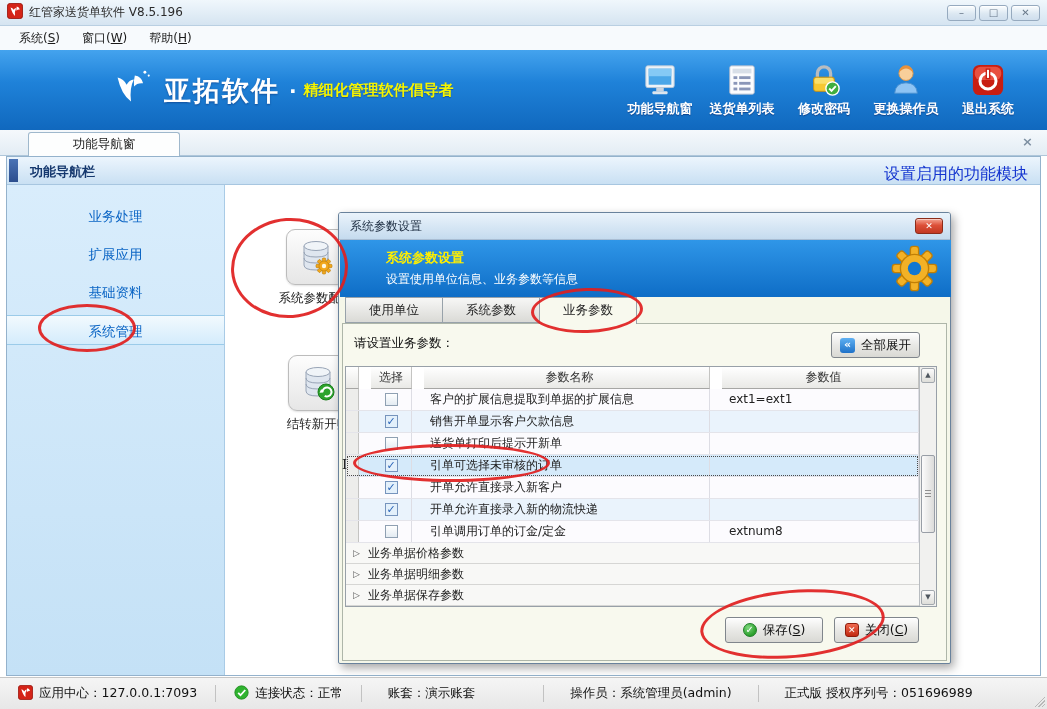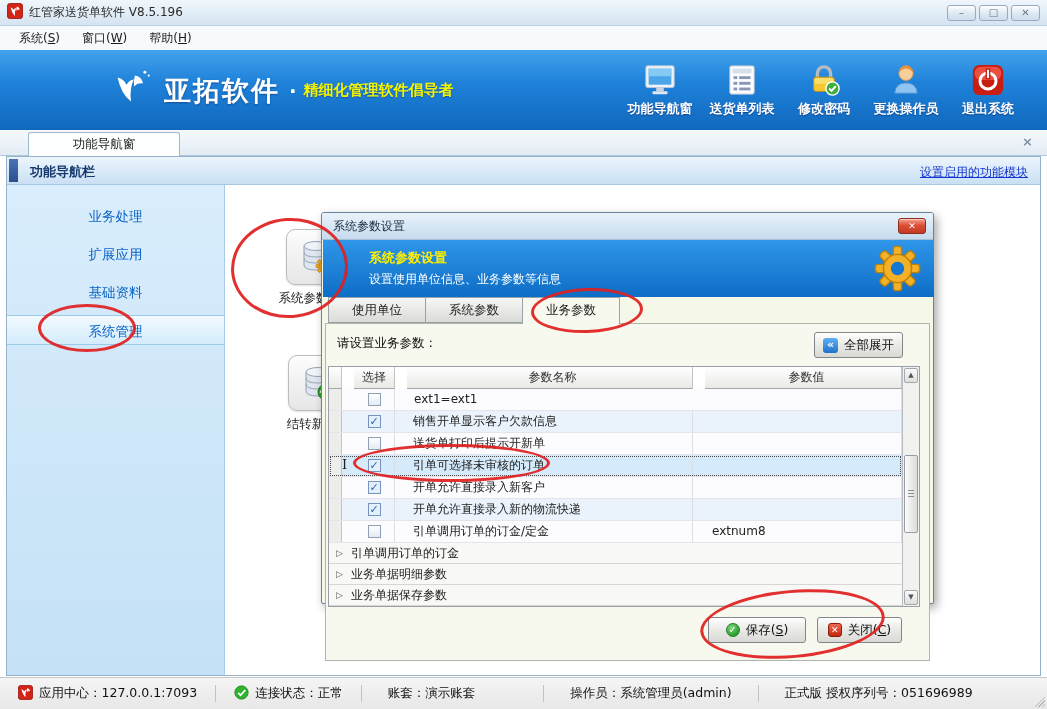--- a/index.html
+++ b/index.html
@@ -32,34 +32,34 @@
 
 .tabstrip{position:absolute;left:0;top:130px;width:100%;height:26px;background:linear-gradient(180deg,#f5f9fc,#e3ecf4);border-bottom:1px solid #aec6da;}
 .main-tab{position:absolute;left:28px;top:2px;width:152px;height:24px;background:#fdfefe;border:1px solid #9fb8cc;border-bottom:none;border-radius:3px 3px 0 0;text-align:center;line-height:22px;font-size:12.5px;color:#222;cursor:pointer;}
 .tabstrip-close{position:absolute;right:14px;top:4px;font-size:13px;color:#7e90a2;cursor:pointer;font-weight:bold;}
 
 
 .page{position:absolute;left:6px;top:156px;width:1035px;height:520px;border:1px solid #94b2cc;background:#fff;}
 .navheader{position:relative;height:28px;background:linear-gradient(180deg,#ecf5fd,#c9e0f3);border-bottom:1px solid #a7c6e0;}
 .nav-accent{position:absolute;left:2px;top:2px;width:9px;height:23px;background:linear-gradient(180deg,#4a73b5,#2c4e8e);}
 .navheader-title{position:absolute;left:23px;top:6px;font-size:13px;font-weight:bold;color:#15386e;}
-.navheader-link{position:absolute;right:12px;top:7px;font-size:12px;color:#1334cf;text-decoration:underline;cursor:pointer;}
+.navheader-link{position:absolute;right:12px;top:7px;font-size:16px;color:#1334cf;cursor:pointer;}
 .pagebody{position:absolute;left:0;top:28px;right:0;bottom:0;display:flex;}
 .sidebar{width:218px;background:linear-gradient(180deg,#d9edfc,#c4e1f6);border-right:1px solid #a9cbe6;padding-top:16px;}
 .nav-item{height:30px;margin:0 0 8px 0;line-height:30px;text-align:center;font-size:13.5px;color:#0a64c4;cursor:pointer;}
 .nav-item.selected{background:linear-gradient(180deg,#f2fafe,#d4ecfc);border-top:1px solid #9bcbe9;border-bottom:1px solid #9bcbe9;color:#0a64c4;margin-top:6px;}
 .main-area{position:relative;flex:1;background:#fff;}
 .shortcut{position:absolute;width:86px;text-align:center;cursor:pointer;}
 .shortcut-0{left:48px;top:44px;}
 .shortcut-1{left:50px;top:170px;}
 .shortcut-icon{width:60px;height:56px;margin:0 auto;border:1px solid #bcbcbc;border-radius:9px;background:linear-gradient(180deg,#fdfdfd,#e6e6e6);display:flex;align-items:center;justify-content:center;box-shadow:0 1px 2px rgba(0,0,0,.12);}
 .shortcut-label{margin-top:5px;font-size:12.5px;color:#1a1a1a;white-space:nowrap;}
 
 
-.dlg{position:absolute;left:321px;top:212px;width:613px;height:392px;background:#f5f7e9;border:1px solid #69829c;border-radius:3px 3px 2px 2px;box-shadow:3px 4px 10px rgba(0,0,0,.35);z-index:10;}
+.dlg{position:absolute;left:338px;top:212px;width:613px;height:452px;background:#f5f7e9;border:1px solid #69829c;border-radius:3px 3px 2px 2px;box-shadow:3px 4px 10px rgba(0,0,0,.35);z-index:10;}
 .dlg-title{height:27px;background:linear-gradient(180deg,#eaf3fb,#c5dbee);border-bottom:1px solid #a9bdd3;border-radius:2px 2px 0 0;line-height:26px;padding-left:11px;font-size:12px;color:#1c2c40;}
 .dlg-close{position:absolute;right:7px;top:5px;width:28px;height:16px;background:linear-gradient(180deg,#f5a492,#dd5038 45%,#c23822);border:1px solid #8c2c1a;border-radius:3px;color:#fff;font-size:9px;font-weight:bold;text-align:center;line-height:14px;box-shadow:inset 0 1px 0 rgba(255,255,255,.45);cursor:pointer;}
 .dlg-banner{position:absolute;left:1px;top:27px;width:611px;height:57px;background:linear-gradient(180deg,#2f96e8,#0e6dc6);padding:9px 0 0 46px;}
 .dlg-banner-title{color:#ffef00;font-size:13px;font-weight:bold;margin-bottom:4px;}
 .dlg-banner-sub{color:#fff;font-size:12px;}
 .dlg-gear{position:absolute;right:13px;top:5px;width:47px;height:47px;}
 .dlg-content{position:absolute;left:3px;top:110px;width:605px;height:338px;border:1px solid #aeb6a9;background:#f8f9ee;}
 .dlg-tabs{position:absolute;left:6px;top:84px;display:flex;z-index:3;}
 .dtab{width:98px;height:26px;margin-right:-1px;background:linear-gradient(180deg,#f7f7f6,#dadad6);border:1px solid #98a2aa;text-align:center;line-height:24px;font-size:12.5px;color:#222;cursor:pointer;}
 .dtab.active{background:#f8f9ee;height:27px;border-bottom:none;position:relative;z-index:4;font-weight:normal;}
@@ -317,20 +317,21 @@
             <div class="gcell w-sel">选择</div>
             <div class="gcell w-name">参数名称</div>
             <div class="gcell w-val">参数值</div>
           </div>
         <div id="grid-body">
             <div class="grow">
               <div class="gcell w-ind ind"></div>
               <div class="gcell w-sel cbcell">
                 <div class="cb"></div>
               </div>
+              <div class="gcell w-name">客户的扩展信息提取到单据的扩展信息</div>
               <div class="gcell w-val">ext1=ext1</div>
             </div>
             <div class="grow alt">
               <div class="gcell w-ind ind"></div>
               <div class="gcell w-sel cbcell">
                 <div class="cb on">✓</div>
               </div>
               <div class="gcell w-name">销售开单显示客户欠款信息</div>
               <div class="gcell w-val"></div>
             </div>
@@ -369,21 +370,21 @@
             <div class="grow">
               <div class="gcell w-ind ind"></div>
               <div class="gcell w-sel cbcell">
                 <div class="cb"></div>
               </div>
               <div class="gcell w-name">引单调用订单的订金/定金</div>
               <div class="gcell w-val">extnum8</div>
             </div>
             <div class="ggroup">
               <span class="garrow">▷</span>
-              <span class="gtext">引单调用订单的订金</span>
+              <span class="gtext">业务单据价格参数</span>
             </div>
             <div class="ggroup">
               <span class="garrow">▷</span>
               <span class="gtext">业务单据明细参数</span>
             </div>
             <div class="ggroup">
               <span class="garrow">▷</span>
               <span class="gtext">业务单据保存参数</span>
             </div>
           </div>

